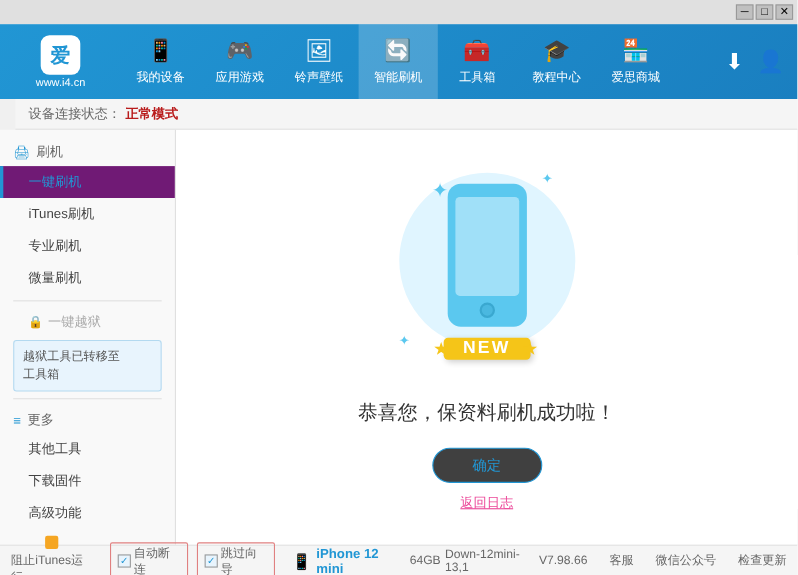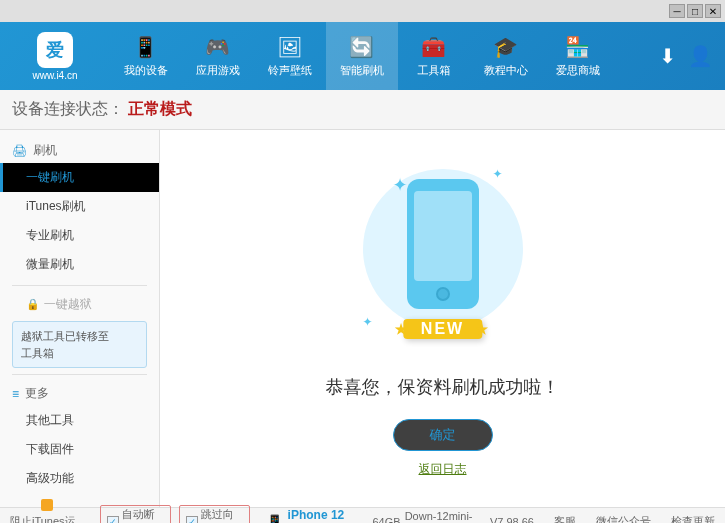--- a/index.html
+++ b/index.html
@@ -81,28 +81,29 @@
     }
 
     
     .main-layout {
       display: flex;
       height: calc(523px - 22px - 68px - 28px - 28px);
     }
 
     
     .status-bar {
-      height: 40px;
+      height: 28px;
       background: #f5f5f5;
       border-bottom: 1px solid #ddd;
       display: flex;
       align-items: center;
       padding: 0 12px;
-      font-size: 16px;
+      font-size: 12px;
       color: #333;
+      margin-left: 14px;
     }
     .status-label { color: #666; }
     .status-value { color: #b91c1c; font-weight: bold; margin-left: 4px; }
 
     
     .sidebar {
       width: 160px;
       background: #f9f9f9;
       border-right: 1px solid #e0e0e0;
       overflow-y: auto;
@@ -121,21 +122,21 @@
       margin-right: 6px;
       color: #2196d4;
     }
     .sidebar-item {
       padding: 6px 12px 6px 26px;
       color: #444;
       cursor: pointer;
       font-size: 12px;
     }
     .sidebar-item.active {
-      background: #000000;
+      background: #701a75;
       color: #2196d4;
       border-left: 3px solid #2196d4;
       padding-left: 23px;
     }
     .sidebar-divider {
       height: 1px;
       background: #e0e0e0;
       margin: 6px 12px;
     }
     .sidebar-disabled {
@@ -259,21 +260,21 @@
       background: #404040;
       border: 1px solid #2196d4;
       color: #2196d4;
       border-radius: 16px;
       cursor: pointer;
       font-size: 13px;
       display: flex; align-items: center; justify-content: center;
       margin-bottom: 10px;
     }
     .back-link {
-      color: #4d7c0f;
+      color: #ec4899;
       font-size: 12px;
       cursor: pointer;
       text-decoration: underline;
     }
 
     
     .bottom-bar {
       height: 28px;
       background: #f5f5f5;
       border-top: 1px solid #ddd;

